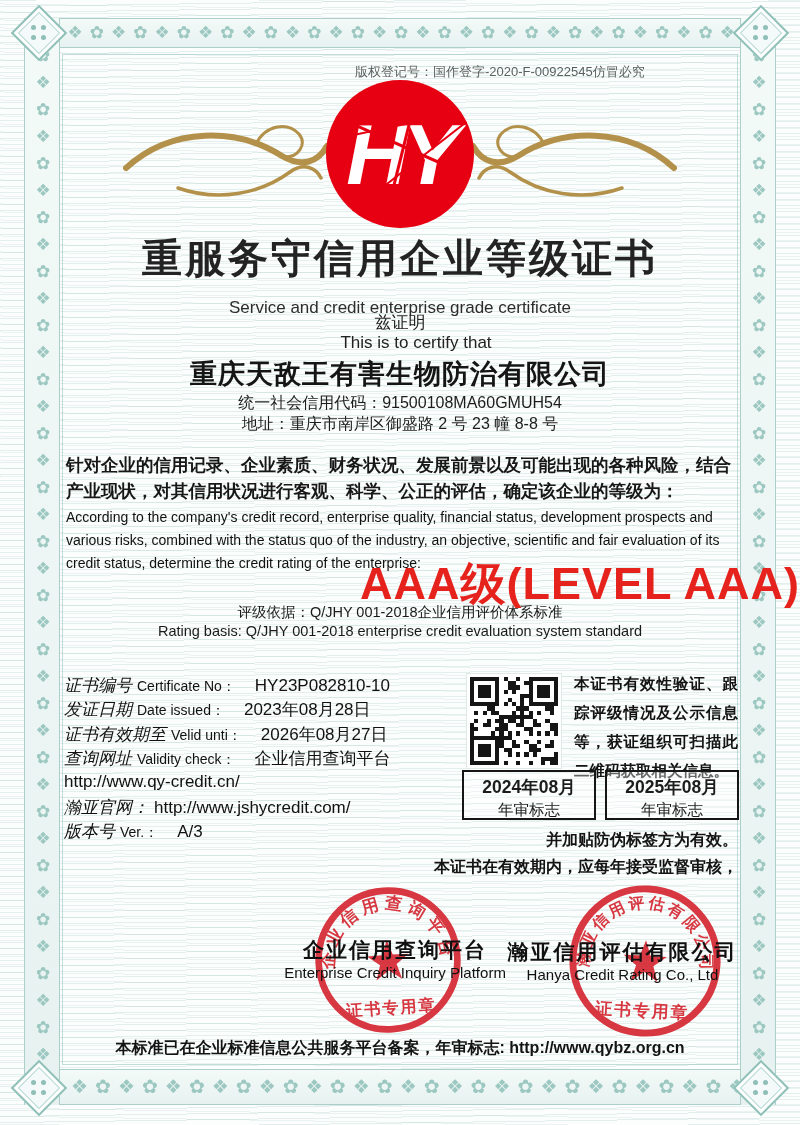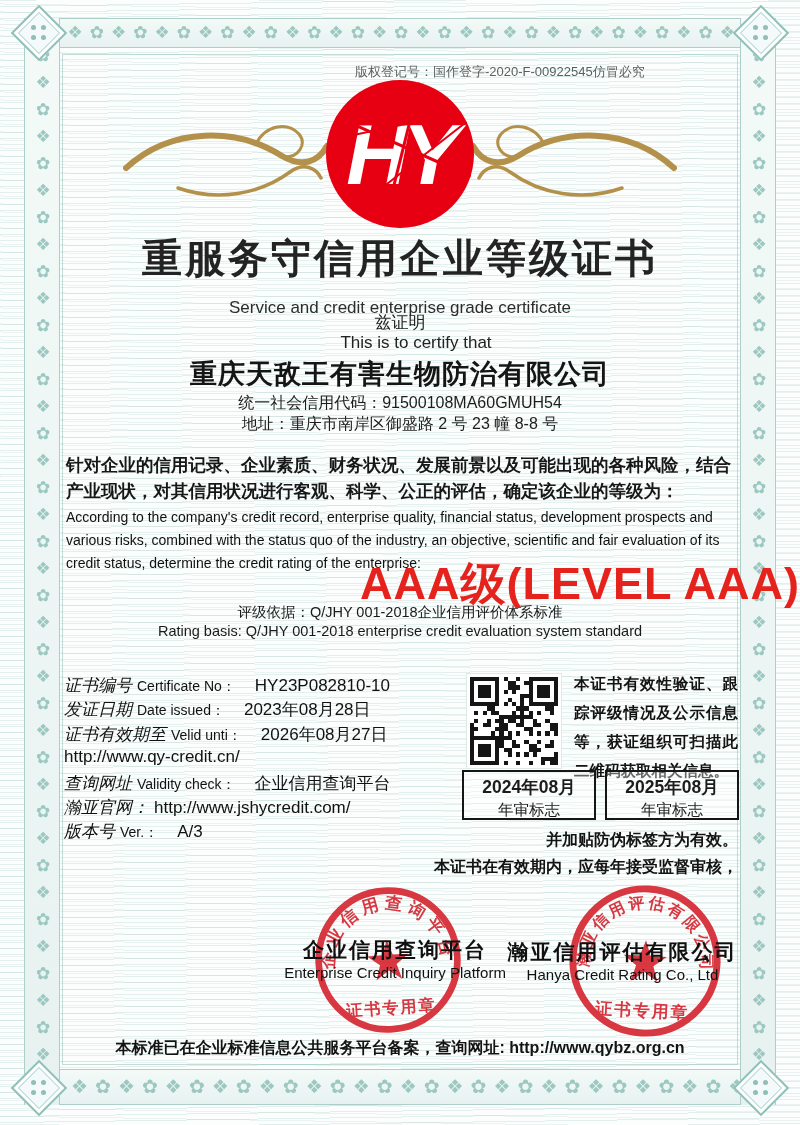--- a/index.html
+++ b/index.html
@@ -169,22 +169,22 @@
   <div class="para-en">According to the company's credit record, enterprise quality, financial status, development prospects and various risks, combined with the status quo of the industry, an objective, scientific and fair evaluation of its credit status, determine the credit rating of the enterprise:</div>
 
   <div class="rating">AAA级(LEVEL AAA)</div>
   <div class="basis-cn">评级依据：Q/JHY 001-2018企业信用评价体系标准</div>
   <div class="basis-en">Rating basis: Q/JHY 001-2018 enterprise credit evaluation system standard</div>
 
   <div class="details">
     <div class="detail-line"><span class="cn">证书编号</span><span class="en">Certificate No：</span><span class="val">HY23P082810-10</span></div>
     <div class="detail-line"><span class="cn">发证日期</span><span class="en">Date issued：</span><span class="val">2023年08月28日</span></div>
     <div class="detail-line"><span class="cn">证书有效期至</span><span class="en">Velid unti：</span><span class="val">2026年08月27日</span></div>
+    <div class="detail-line"><span class="cn">查询网址</span><span class="en">Validity check：</span><span class="val">企业信用查询平台</span></div>
     <div class="detail-line"><span class="val">http://www.qy-credit.cn/</span></div>
-    <div class="detail-line"><span class="cn">查询网址</span><span class="en">Validity check：</span><span class="val">企业信用查询平台</span></div>
     <div class="detail-line"><span class="cn">瀚亚官网：</span><span class="val">http://www.jshycredit.com/</span></div>
     <div class="detail-line"><span class="cn">版本号</span><span class="en">Ver.：</span><span class="val">A/3</span></div>
   </div>
 
   <div class="qr">
       <div class="qr-grid">
         <i class="on"></i>
         <i class="on"></i>
         <i class="on"></i>
         <i class="on"></i>
@@ -665,14 +665,14 @@
       <polygon points="0,-23 5.41,-7.44 21.87,-7.11 8.75,2.84 13.52,18.61 0,9.2 -13.52,18.61 -8.75,2.84 -21.87,-7.11 -5.41,-7.44" fill="#d4232e"></polygon>
     </g>
     <text x="80" y="136" text-anchor="middle" font-size="17" font-weight="bold" fill="#d4232e" letter-spacing="2">证书专用章</text>
   </svg>
 
   <div class="seal-name-cn sn1-cn">企业信用查询平台</div>
   <div class="seal-name-en sn1-en">Enterprise Credit Inquiry Platform</div>
   <div class="seal-name-cn sn2-cn">瀚亚信用评估有限公司</div>
   <div class="seal-name-en sn2-en">Hanya Credit Rating Co., Ltd</div>
 
-  <div class="footer">本标准已在企业标准信息公共服务平台备案，查询网址: http://www.qybz.org.cn</div>
+  <div class="footer">本标准已在企业标准信息公共服务平台备案，年审标志: http://www.qybz.org.cn</div>
 </div>
 
 </body></html>

